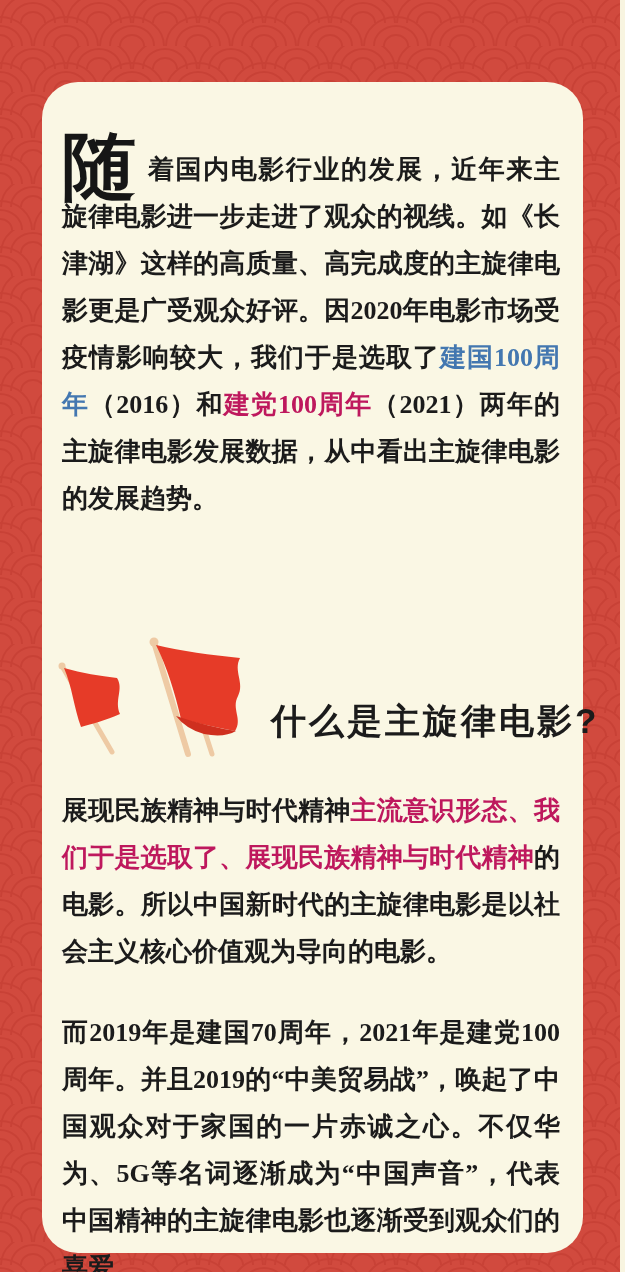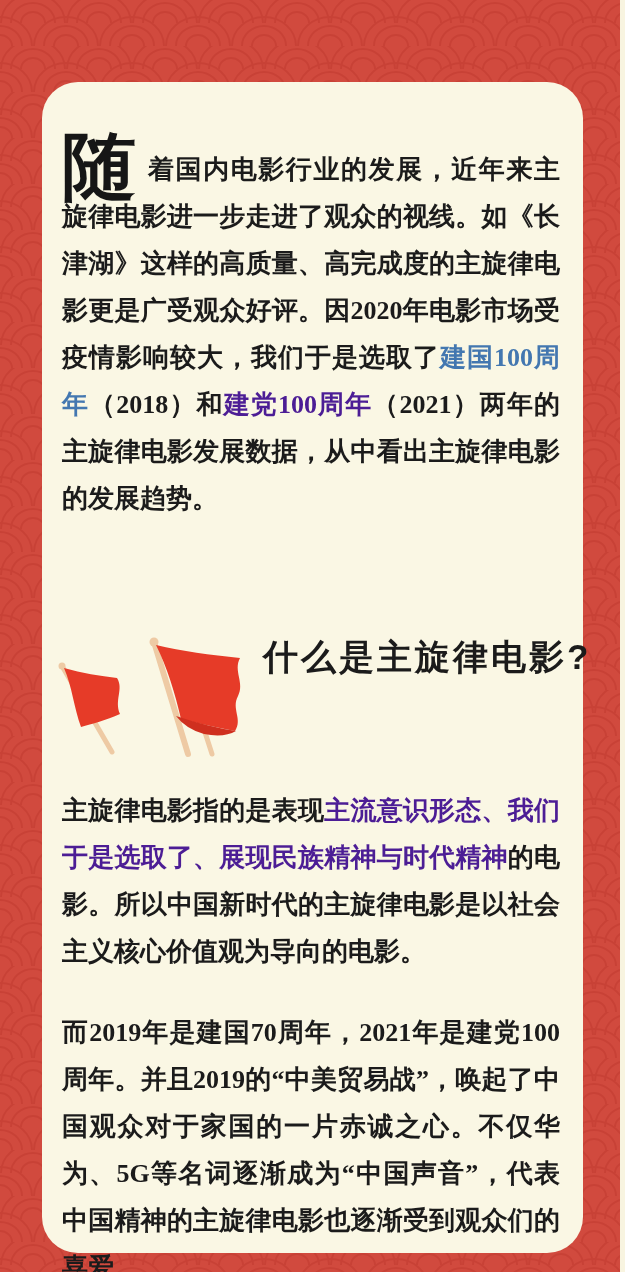--- a/index.html
+++ b/index.html
@@ -29,24 +29,24 @@
     text-align: justify;
   }
   .intro { padding-top: 64px; }
   .dropcap {
     float: left;
     font-size: 74px; line-height: 50px; height: 50px;
     margin: -4px 12px 0 0;
     font-weight: 700; color: #161616;
   }
   .blue   { color: #4377b0; }
-  .crimson{ color: #4c1d95; }
+  .crimson{ color: #be185d; }
 
   .section-header {
-    display: flex; align-items: flex-start; gap: 14px;
+    display: flex; align-items: flex-end; gap: 22px;
     margin: 112px 0 0 -8px;
     height: 125px;
   }
   .flags { width: 195px; height: 125px; flex: none; display: block; }
   .section-title {
     margin: 0 0 14px 0;
     font-family: "Liberation Sans", "DejaVu Sans", sans-serif;
     font-weight: 900;
     font-size: 35px; letter-spacing: 3px;
     color: #1b1b1b; white-space: nowrap;
@@ -74,21 +74,21 @@
   </defs>
   <rect width="625" height="1272" fill="#d14a3e"></rect>
   <rect width="625" height="1272" fill="url(#scales)" opacity="0.45"></rect>
 </svg>
 
 <div class="edge-strip"></div>
 
 <div class="card">
 
   <p class="body-text intro">
-    <span class="dropcap">随</span><span>着国内电影行业的发展，近年来主旋律电影进一步走进了观众的视线。如《长津湖》这样的高质量、高完成度的主旋律电影更是广受观众好评。因2020年电影市场受疫情影响较大，我们于是选取了</span><span class="blue">建国100周年</span><span>（2018）和</span><span class="crimson">建党100周年</span><span>（2021）两年的主旋律电影发展数据，从中看出主旋律电影的发展趋势。</span>
+    <span class="dropcap">随</span><span>着国内电影行业的发展，近年来主旋律电影进一步走进了观众的视线。如《长津湖》这样的高质量、高完成度的主旋律电影更是广受观众好评。因2020年电影市场受疫情影响较大，我们于是选取了</span><span class="blue">建国100周年</span><span>（2016）和</span><span class="crimson">建党100周年</span><span>（2021）两年的主旋律电影发展数据，从中看出主旋律电影的发展趋势。</span>
   </p>
 
   <div class="section-header">
     <svg class="flags" viewBox="0 0 195 125" xmlns="http://www.w3.org/2000/svg" aria-hidden="true">
 
       <line x1="138" y1="58" x2="158" y2="120" stroke="#eecaa4" stroke-width="5" stroke-linecap="round"></line>
 
       <line x1="100" y1="8" x2="134" y2="120" stroke="#eecaa4" stroke-width="6" stroke-linecap="round"></line>
       <circle cx="100" cy="8" r="4.5" fill="#eecaa4"></circle>
 
@@ -98,18 +98,18 @@
 
       <line x1="8" y1="32" x2="58" y2="118" stroke="#eecaa4" stroke-width="5" stroke-linecap="round"></line>
       <circle cx="8" cy="32" r="3.5" fill="#eecaa4"></circle>
 
       <path d="M10,34 C28,39 46,42 63,44 C70,55 60,66 66,80 C52,86 38,90 27,93 C20,74 18,52 10,34 Z" fill="#e63b28"></path>
     </svg>
     <h2 class="section-title">什么是主旋律电影?</h2>
   </div>
 
   <p class="body-text para-definition">
-    <span>主旋律电影指的是表现</span><span class="crimson">主流意识形态、我们于是选取了、展现民族精神与时代精神</span><span>的电影。所以中国新时代的主旋律电影是以社会主义核心价值观为导向的电影。</span>
+    <span>展现民族精神与时代精神</span><span class="crimson">主流意识形态、我们于是选取了、展现民族精神与时代精神</span><span>的电影。所以中国新时代的主旋律电影是以社会主义核心价值观为导向的电影。</span>
   </p>
 
   <p class="body-text para-context">而2019年是建国70周年，2021年是建党100周年。并且2019的“中美贸易战”，唤起了中国观众对于家国的一片赤诚之心。不仅华为、5G等名词逐渐成为“中国声音”，代表中国精神的主旋律电影也逐渐受到观众们的喜爱。</p>
 
 </div>
 
 </body></html>

